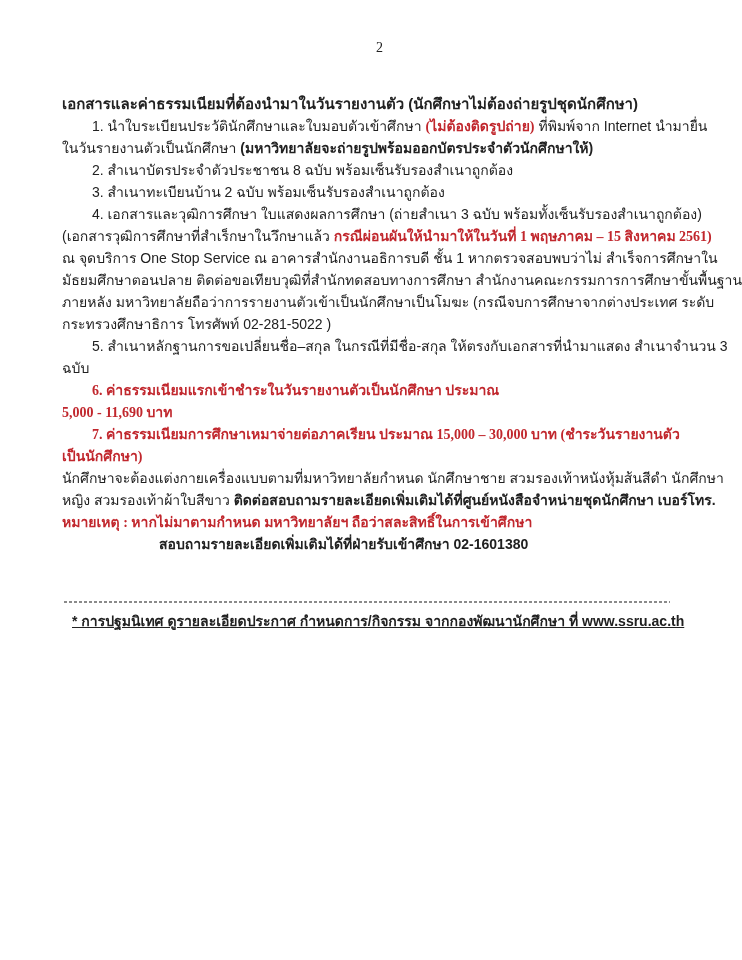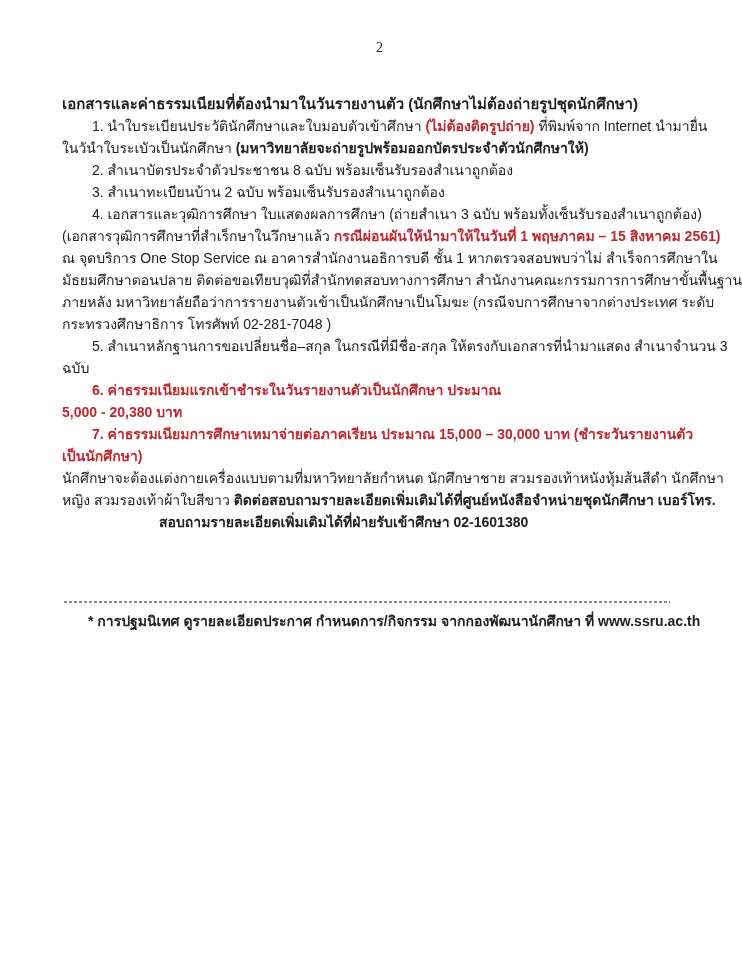--- a/index.html
+++ b/index.html
@@ -33,67 +33,69 @@
     height: 22px;
     line-height: 22px;
     font-size: 14px;
     white-space: nowrap;
   }
   .line.heading-line { font-size: 15px; }
   .indent-1 { padding-left: 30px; }
   .indent-2 { padding-left: 97px; }
   .seg-normal { font-weight: normal; color: var(--text-color, #212121); }
   .seg-bold   { font-weight: bold;   color: var(--text-color, #212121); }
-  .seg-redbold{ font-weight: bold;   color: var(--accent-red, #c1272d); }
+  .seg-redbold{ font-weight: bold;   color: var(--accent-red, #c1272d); font-family: Liberation Serif, serif; }
   .divider {
     position: absolute;
     top: 601px;
     left: 64px;
     width: 606px;
     height: 2px;
     background: repeating-linear-gradient(90deg,
       var(--divider-color, #8a8a8a) 0px, var(--divider-color, #8a8a8a) 3px,
       transparent 3px, transparent 5px);
   }
   .footnote {
     position: absolute;
     top: 610px;
-    left: 88px;
+    left: 72px;
     width: 620px;
     font-size: 14px;
     line-height: 22px;
     font-weight: bold;
     white-space: nowrap;
+    text-decoration: underline;
   }
 </style>
 </head>
 <body>
 
 <div class="page">
   <div class="page-number">2</div>
 
   <div class="lines" id="lines">
       <div class="line indent-0 heading-line"><span class="seg-bold">เอกสารและค่าธรรมเนียมที่ต้องนำมาในวันรายงานตัว (นักศึกษาไม่ต้องถ่ายรูปชุดนักศึกษา)</span></div>
       <div class="line indent-1"><span class="seg-normal">1. นำใบระเบียนประวัตินักศึกษาและใบมอบตัวเข้าศึกษา </span><span class="seg-redbold">(ไม่ต้องติดรูปถ่าย)</span><span class="seg-normal"> ที่พิมพ์จาก Internet  นำมายื่น</span></div>
-      <div class="line indent-0"><span class="seg-normal">ในวันำใบระเบัวเป็นนักศึกษา </span><span class="seg-bold">(มหาวิทยาลัยจะถ่ายรูปพร้อมออกบัตรประจำตัวนักศึกษาให้)</span></div>
+      <div class="line indent-0"><span class="seg-normal">ในวันรายงานตัวเป็นนักศึกษา </span><span class="seg-bold">(มหาวิทยาลัยจะถ่ายรูปพร้อมออกบัตรประจำตัวนักศึกษาให้)</span></div>
       <div class="line indent-1"><span class="seg-normal">2.  สำเนาบัตรประจำตัวประชาชน  8  ฉบับ  พร้อมเซ็นรับรองสำเนาถูกต้อง</span></div>
       <div class="line indent-1"><span class="seg-normal">3.  สำเนาทะเบียนบ้าน  2  ฉบับ พร้อมเซ็นรับรองสำเนาถูกต้อง</span></div>
       <div class="line indent-1"><span class="seg-normal">4.  เอกสารและวุฒิการศึกษา ใบแสดงผลการศึกษา (ถ่ายสำเนา  3  ฉบับ พร้อมทั้งเซ็นรับรองสำเนาถูกต้อง)</span></div>
       <div class="line indent-0"><span class="seg-normal">(เอกสารวุฒิการศึกษาที่สำเร็กษาในวึกษาแล้ว </span><span class="seg-redbold">กรณีผ่อนผันให้นำมาให้ในวันที่ 1 พฤษภาคม – 15 สิงหาคม 2561)</span></div>
       <div class="line indent-0"><span class="seg-normal">ณ จุดบริการ One Stop Service ณ อาคารสำนักงานอธิการบดี ชั้น 1 หากตรวจสอบพบว่าไม่ สำเร็จการศึกษาใน</span></div>
       <div class="line indent-0"><span class="seg-normal">มัธยมศึกษาตอนปลาย ติดต่อขอเทียบวุฒิที่สำนักทดสอบทางการศึกษา สำนักงานคณะกรรมการการศึกษาขั้นพื้นฐาน</span></div>
       <div class="line indent-0"><span class="seg-normal">ภายหลัง มหาวิทยาลัยถือว่าการรายงานตัวเข้าเป็นนักศึกษาเป็นโมฆะ (กรณีจบการศึกษาจากต่างประเทศ ระดับ</span></div>
-      <div class="line indent-0"><span class="seg-normal">กระทรวงศึกษาธิการ โทรศัพท์ 02-281-7048 )</span></div>
+      <div class="line indent-0"><span class="seg-normal">กระทรวงศึกษาธิการ โทรศัพท์ 02-281-5022 )</span></div>
       <div class="line indent-1"><span class="seg-normal">5.  สำเนาหลักฐานการขอเปลี่ยนชื่อ–สกุล ในกรณีที่มีชื่อ-สกุล ให้ตรงกับเอกสารที่นำมาแสดง สำเนาจำนวน 3</span></div>
       <div class="line indent-0"><span class="seg-normal">ฉบับ</span></div>
       <div class="line indent-1"><span class="seg-redbold">6.  ค่าธรรมเนียมแรกเข้าชำระในวันรายงานตัวเป็นนักศึกษา ประมาณ</span></div>
-      <div class="line indent-0"><span class="seg-redbold">5,000 - 20,380 บาท</span></div>
+      <div class="line indent-0"><span class="seg-redbold">5,000 - 11,690 บาท</span></div>
       <div class="line indent-1"><span class="seg-redbold">7.  ค่าธรรมเนียมการศึกษาเหมาจ่ายต่อภาคเรียน ประมาณ 15,000 – 30,000 บาท (ชำระวันรายงานตัว</span></div>
       <div class="line indent-0"><span class="seg-redbold">เป็นนักศึกษา)</span></div>
       <div class="line indent-0"><span class="seg-normal">นักศึกษาจะต้องแต่งกายเครื่องแบบตามที่มหาวิทยาลัยกำหนด  นักศึกษาชาย สวมรองเท้าหนังหุ้มส้นสีดำ นักศึกษา</span></div>
       <div class="line indent-0"><span class="seg-normal">หญิง สวมรองเท้าผ้าใบสีขาว </span><span class="seg-bold">ติดต่อสอบถามรายละเอียดเพิ่มเติมได้ที่ศูนย์หนังสือจำหน่ายชุดนักศึกษา เบอร์โทร.</span></div>
+      <div class="line indent-0"><span class="seg-redbold">หมายเหตุ  :  หากไม่มาตามกำหนด มหาวิทยาลัยฯ ถือว่าสละสิทธิ์ในการเข้าศึกษา</span></div>
       <div class="line indent-2"><span class="seg-bold">สอบถามรายละเอียดเพิ่มเติมได้ที่ฝ่ายรับเข้าศึกษา 02-1601380</span></div>
     </div>
 
   <div class="divider"></div>
 
   <div class="footnote">* การปฐมนิเทศ ดูรายละเอียดประกาศ กำหนดการ/กิจกรรม จากกองพัฒนานักศึกษา  ที่  www.ssru.ac.th</div>
 </div>
 
 </body></html>

